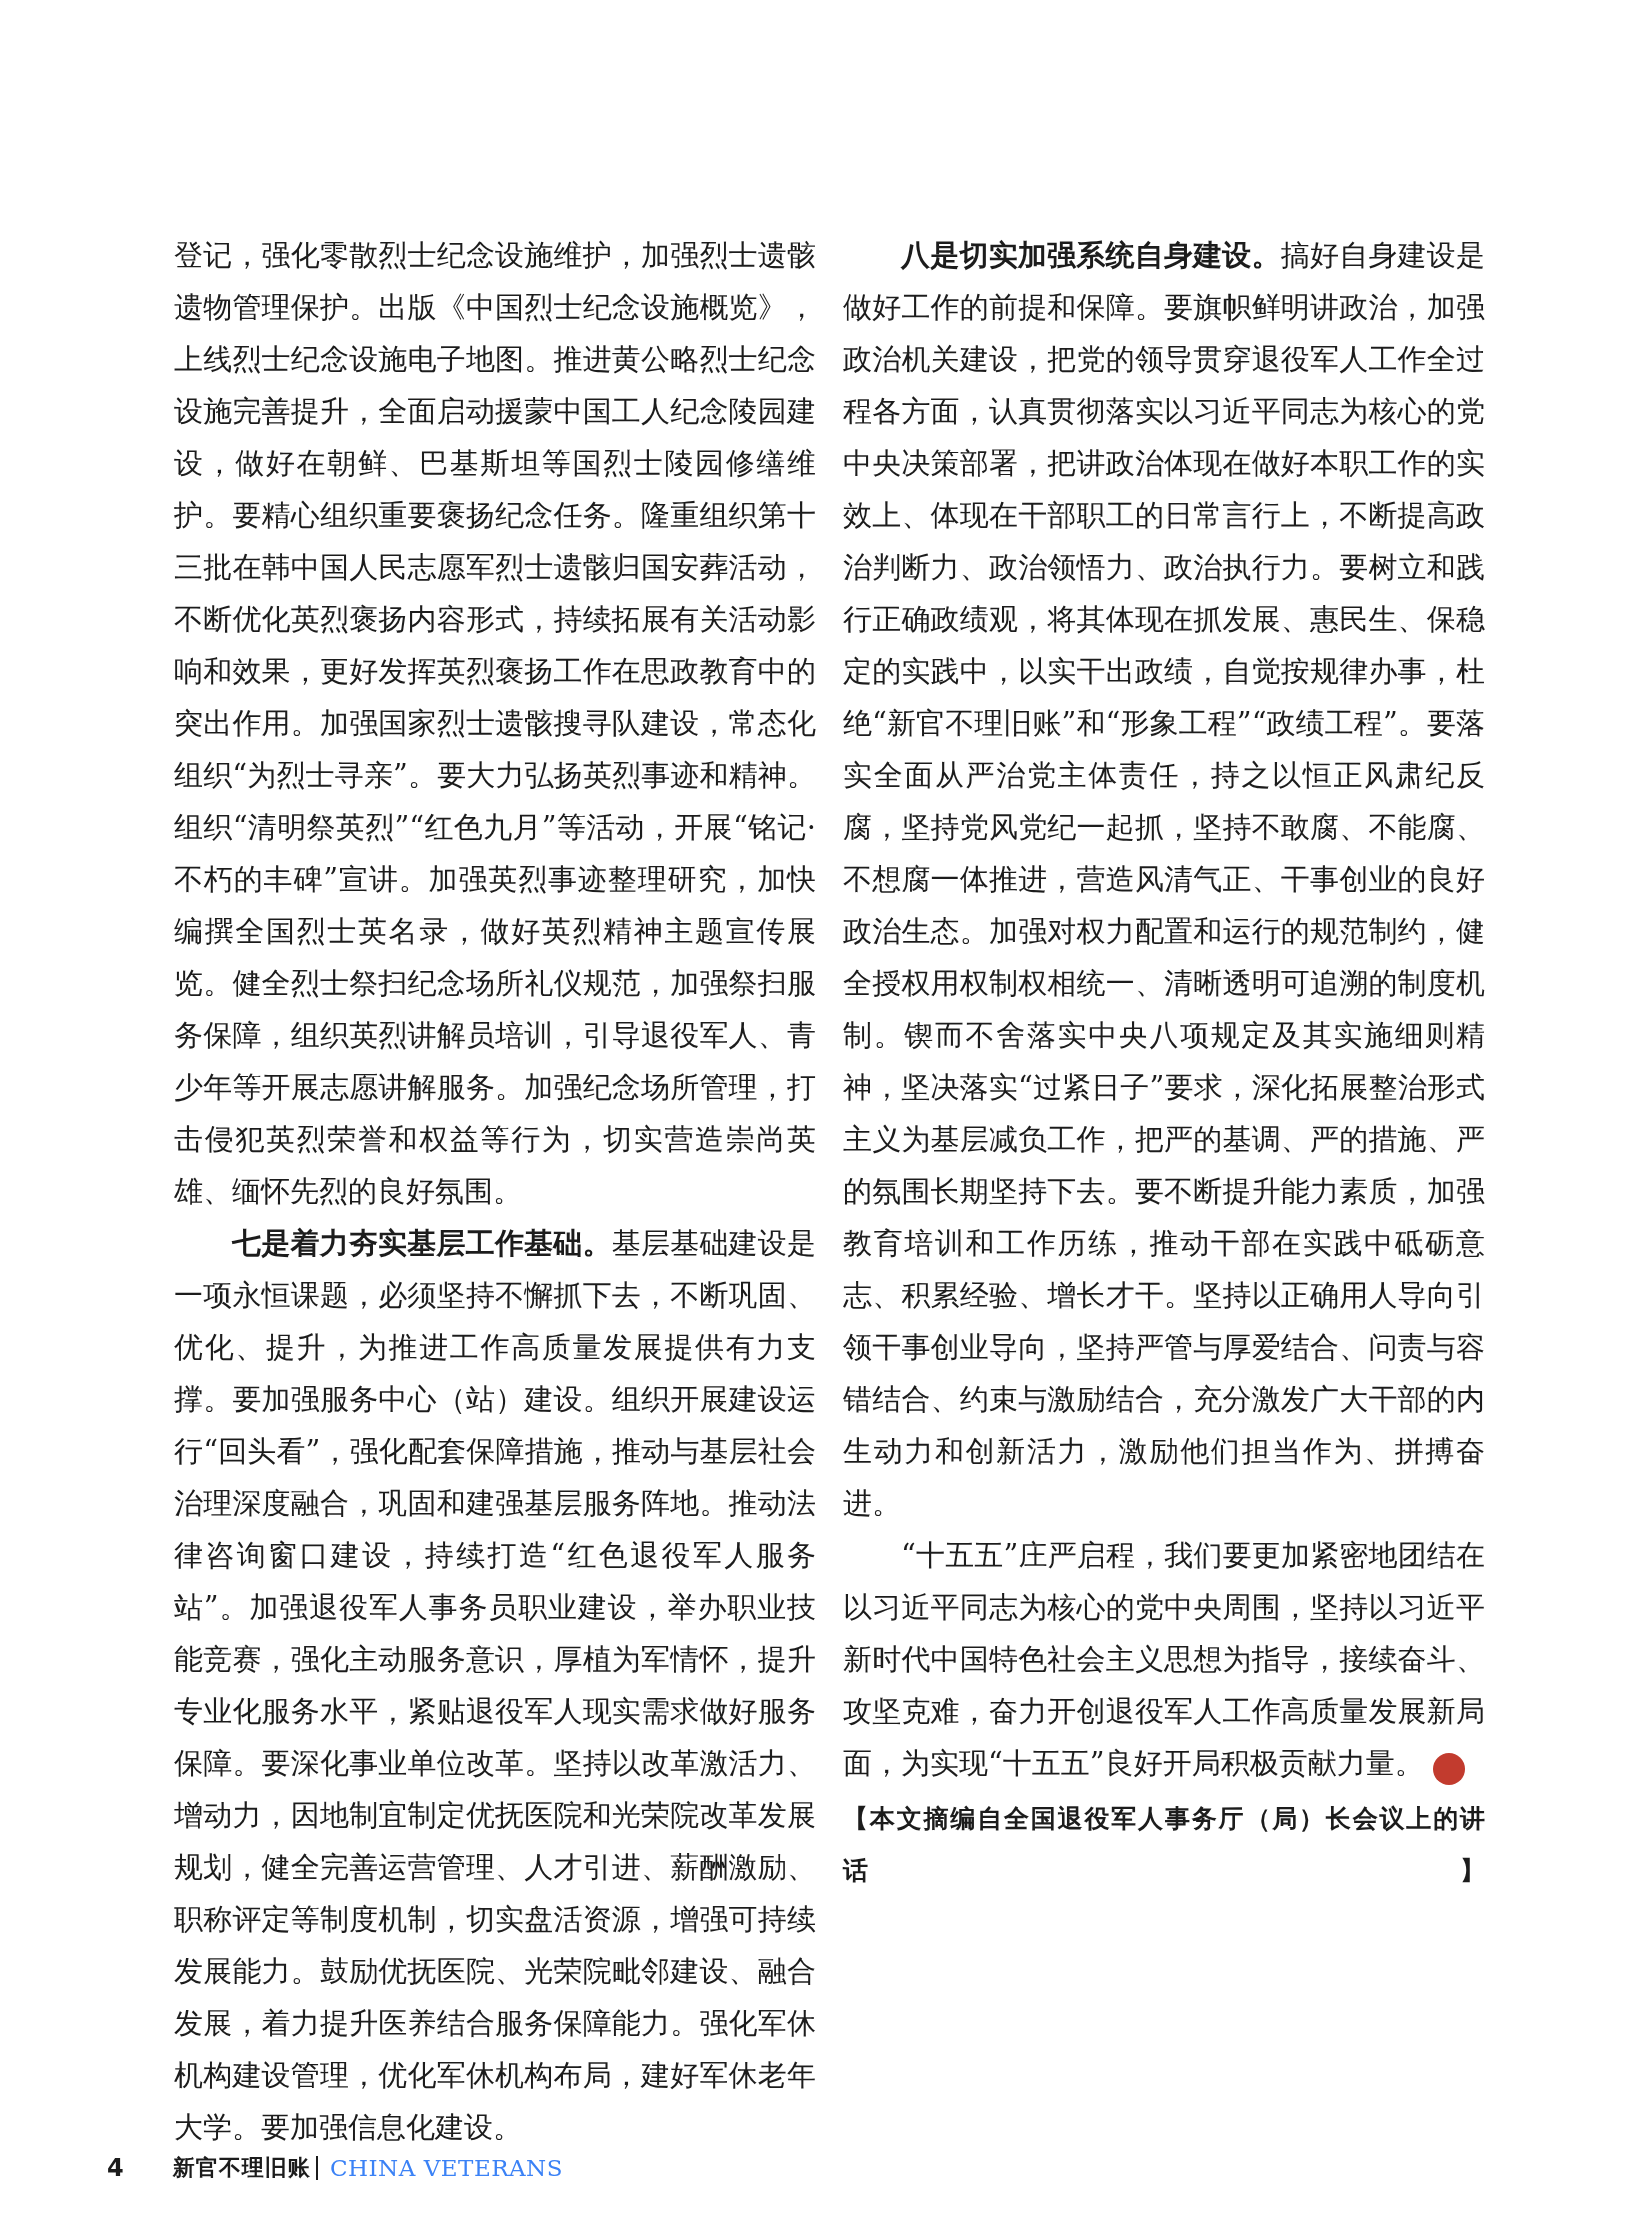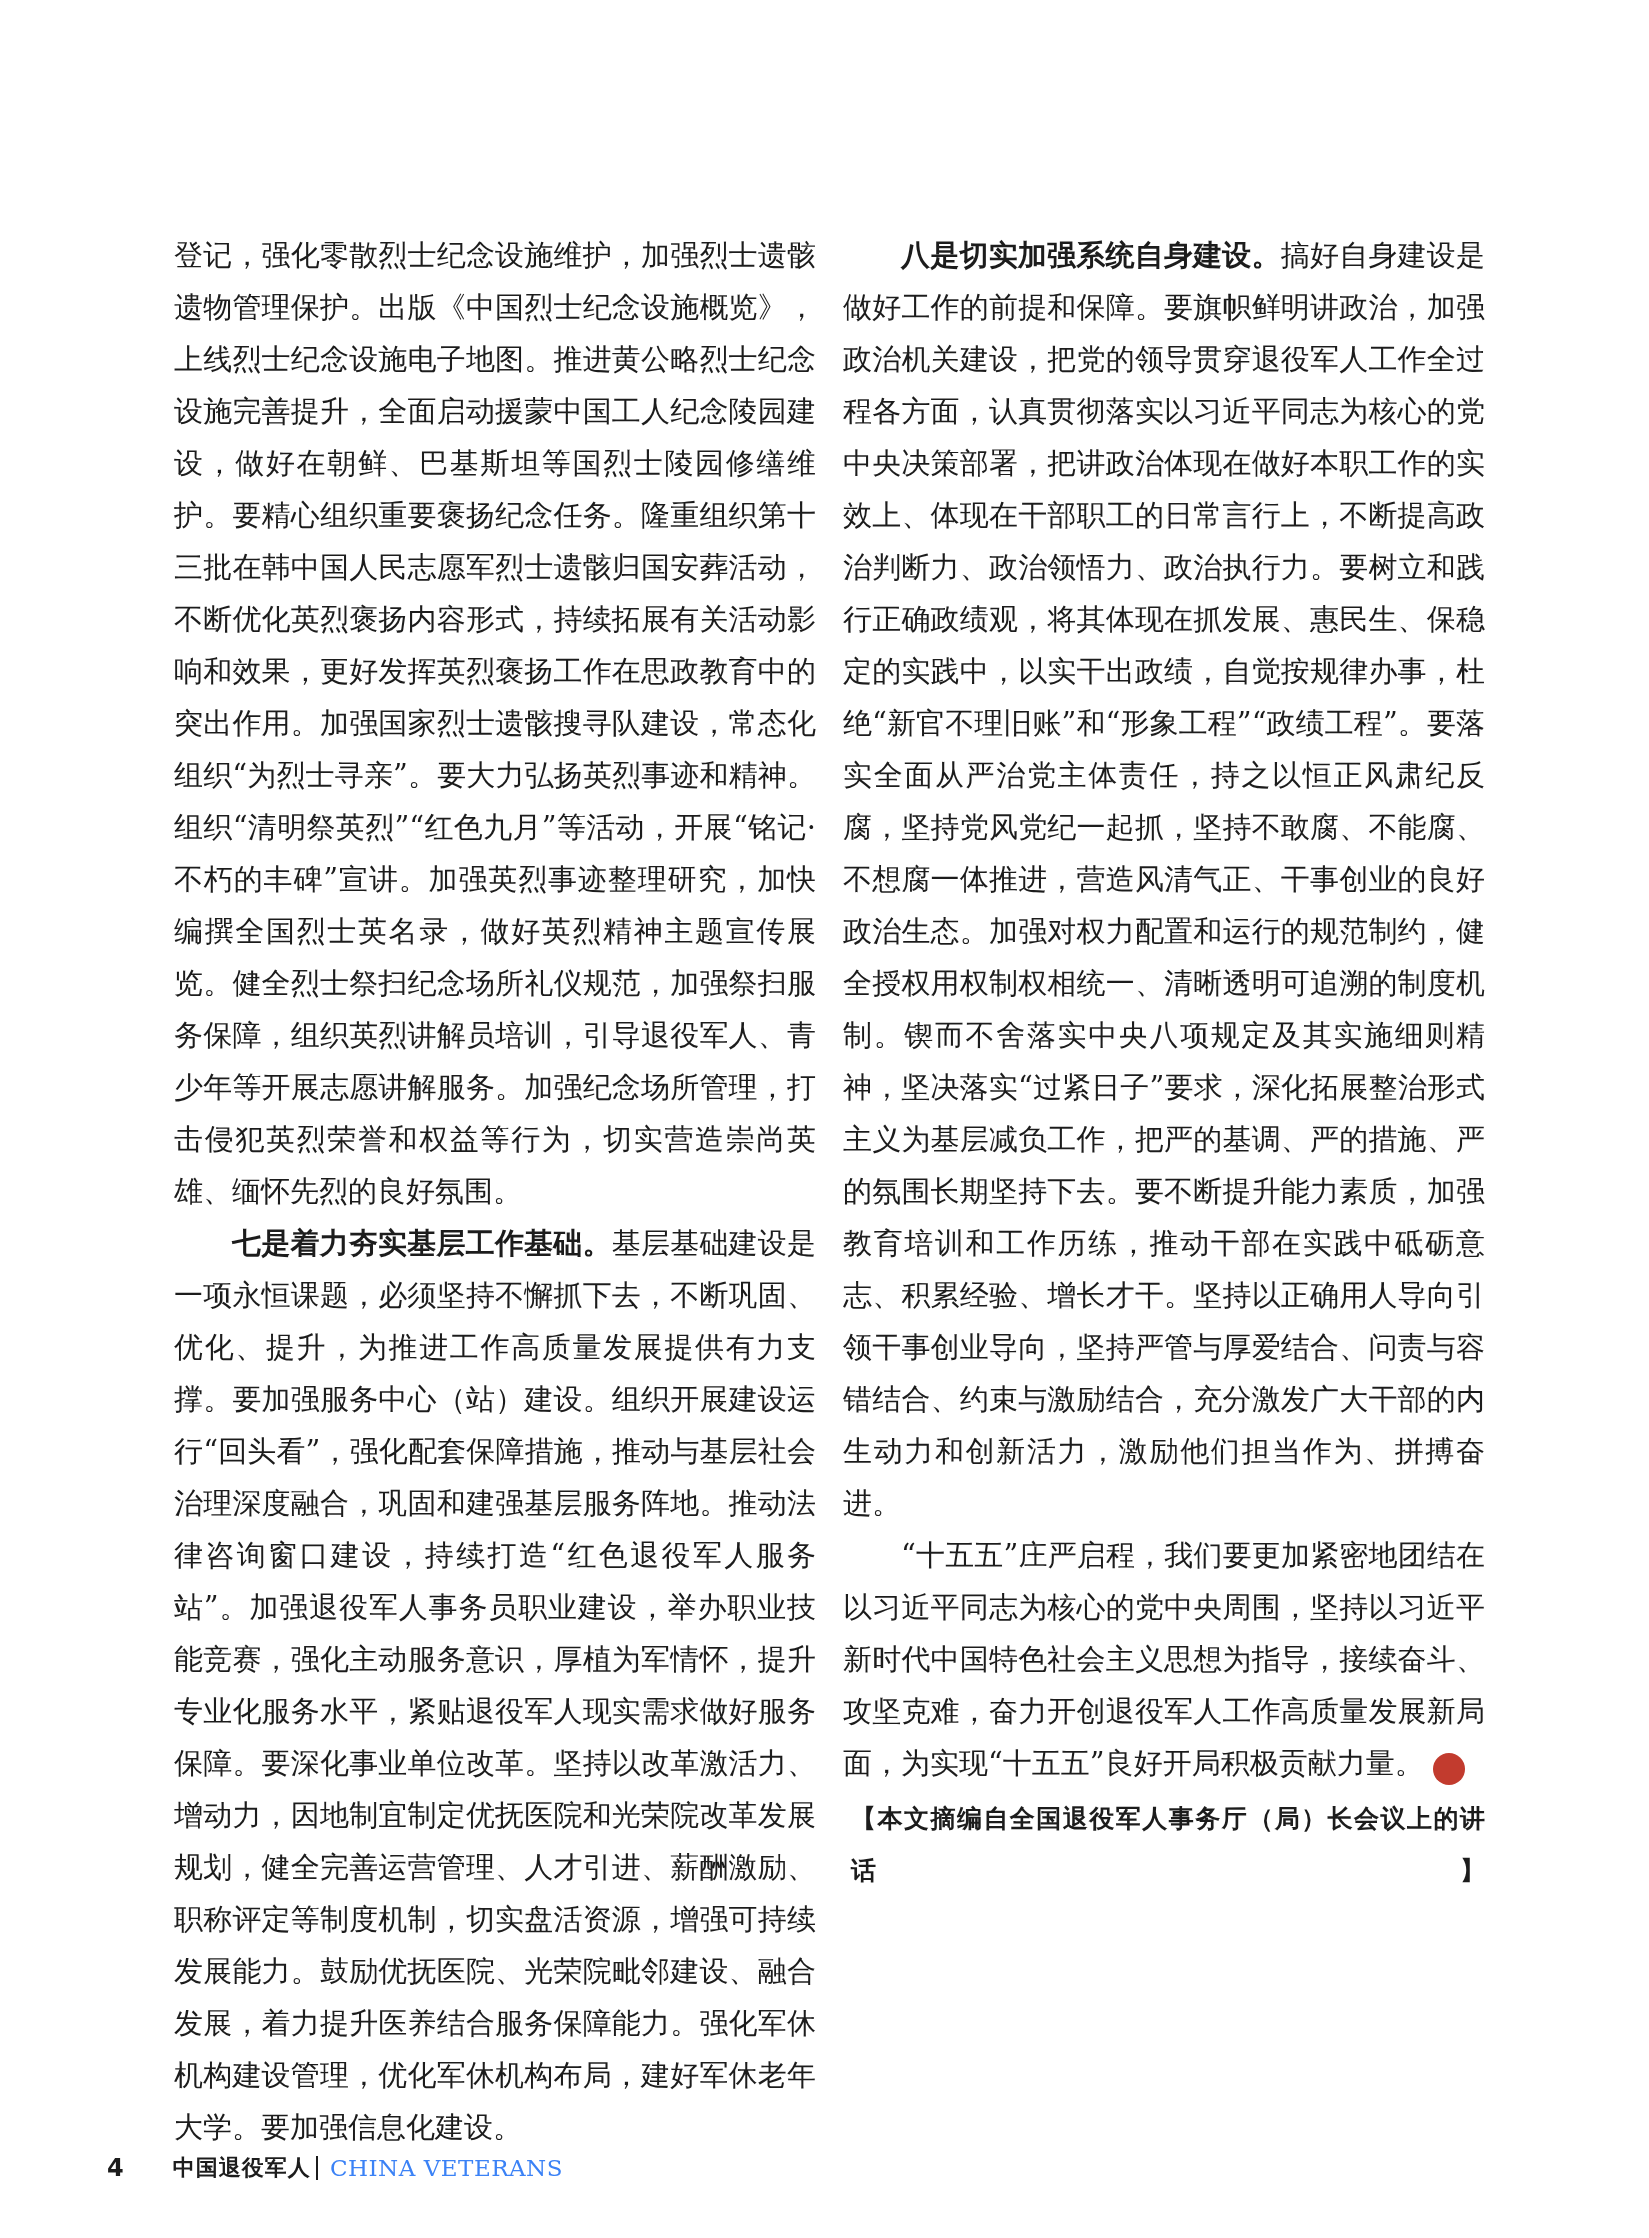--- a/index.html
+++ b/index.html
@@ -30,21 +30,20 @@
   p.para.no-indent { text-indent: 0; }
   .lead { font-weight: 700; }
   p.para.attribution {
     font-family: "DejaVu Sans", "Liberation Sans", sans-serif;
     font-weight: 700;
     font-size: 25px;
     text-indent: 0;
     text-align: justify;
     text-align-last: justify;
     margin-top: 4.2px;
-    margin-left: 8px;
   }
   .v-badge {
     display: inline-block;
     width: 32px;
     height: 32px;
     border-radius: 50%;
     background: #c23b2e;
     color: #ffffff;
     font-weight: 700;
     font-size: 22px;
@@ -99,19 +98,19 @@
       </div>
     <div class="column column-right" id="col-right">
         <p class="para"><strong class="lead">八是切实加强系统自身建设。</strong>搞好自身建设是做好工作的前提和保障。要旗帜鲜明讲政治，加强政治机关建设，把党的领导贯穿退役军人工作全过程各方面，认真贯彻落实以习近平同志为核心的党中央决策部署，把讲政治体现在做好本职工作的实效上、体现在干部职工的日常言行上，不断提高政治判断力、政治领悟力、政治执行力。要树立和践行正确政绩观，将其体现在抓发展、惠民生、保稳定的实践中，以实干出政绩，自觉按规律办事，杜绝“新官不理旧账”和“形象工程”“政绩工程”。要落实全面从严治党主体责任，持之以恒正风肃纪反腐，坚持党风党纪一起抓，坚持不敢腐、不能腐、不想腐一体推进，营造风清气正、干事创业的良好政治生态。加强对权力配置和运行的规范制约，健全授权用权制权相统一、清晰透明可追溯的制度机制。锲而不舍落实中央八项规定及其实施细则精神，坚决落实“过紧日子”要求，深化拓展整治形式主义为基层减负工作，把严的基调、严的措施、严的氛围长期坚持下去。要不断提升能力素质，加强教育培训和工作历练，推动干部在实践中砥砺意志、积累经验、增长才干。坚持以正确用人导向引领干事创业导向，坚持严管与厚爱结合、问责与容错结合、约束与激励结合，充分激发广大干部的内生动力和创新活力，激励他们担当作为、拼搏奋进。</p>
         <p class="para">“十五五”庄严启程，我们要更加紧密地团结在以习近平同志为核心的党中央周围，坚持以习近平新时代中国特色社会主义思想为指导，接续奋斗、攻坚克难，奋力开创退役军人工作高质量发展新局面，为实现“十五五”良好开局积极贡献力量。<span class="v-badge" style="background: rgb(194, 59, 46);">V</span></p>
         <p class="para no-indent attribution">【本文摘编自全国退役军人事务厅（局）长会议上的讲话】</p>
       </div>
   </div>
 
   <div class="footer">
     <span class="page-num">4</span>
-    <span class="mag-zh">中国退役军人</span>
+    <span class="mag-zh">新官不理旧账</span>
     <span class="footer-divider"></span>
     <span class="mag-en">CHINA VETERANS</span>
   </div>
 
 </div>
 
 
 </body></html>

